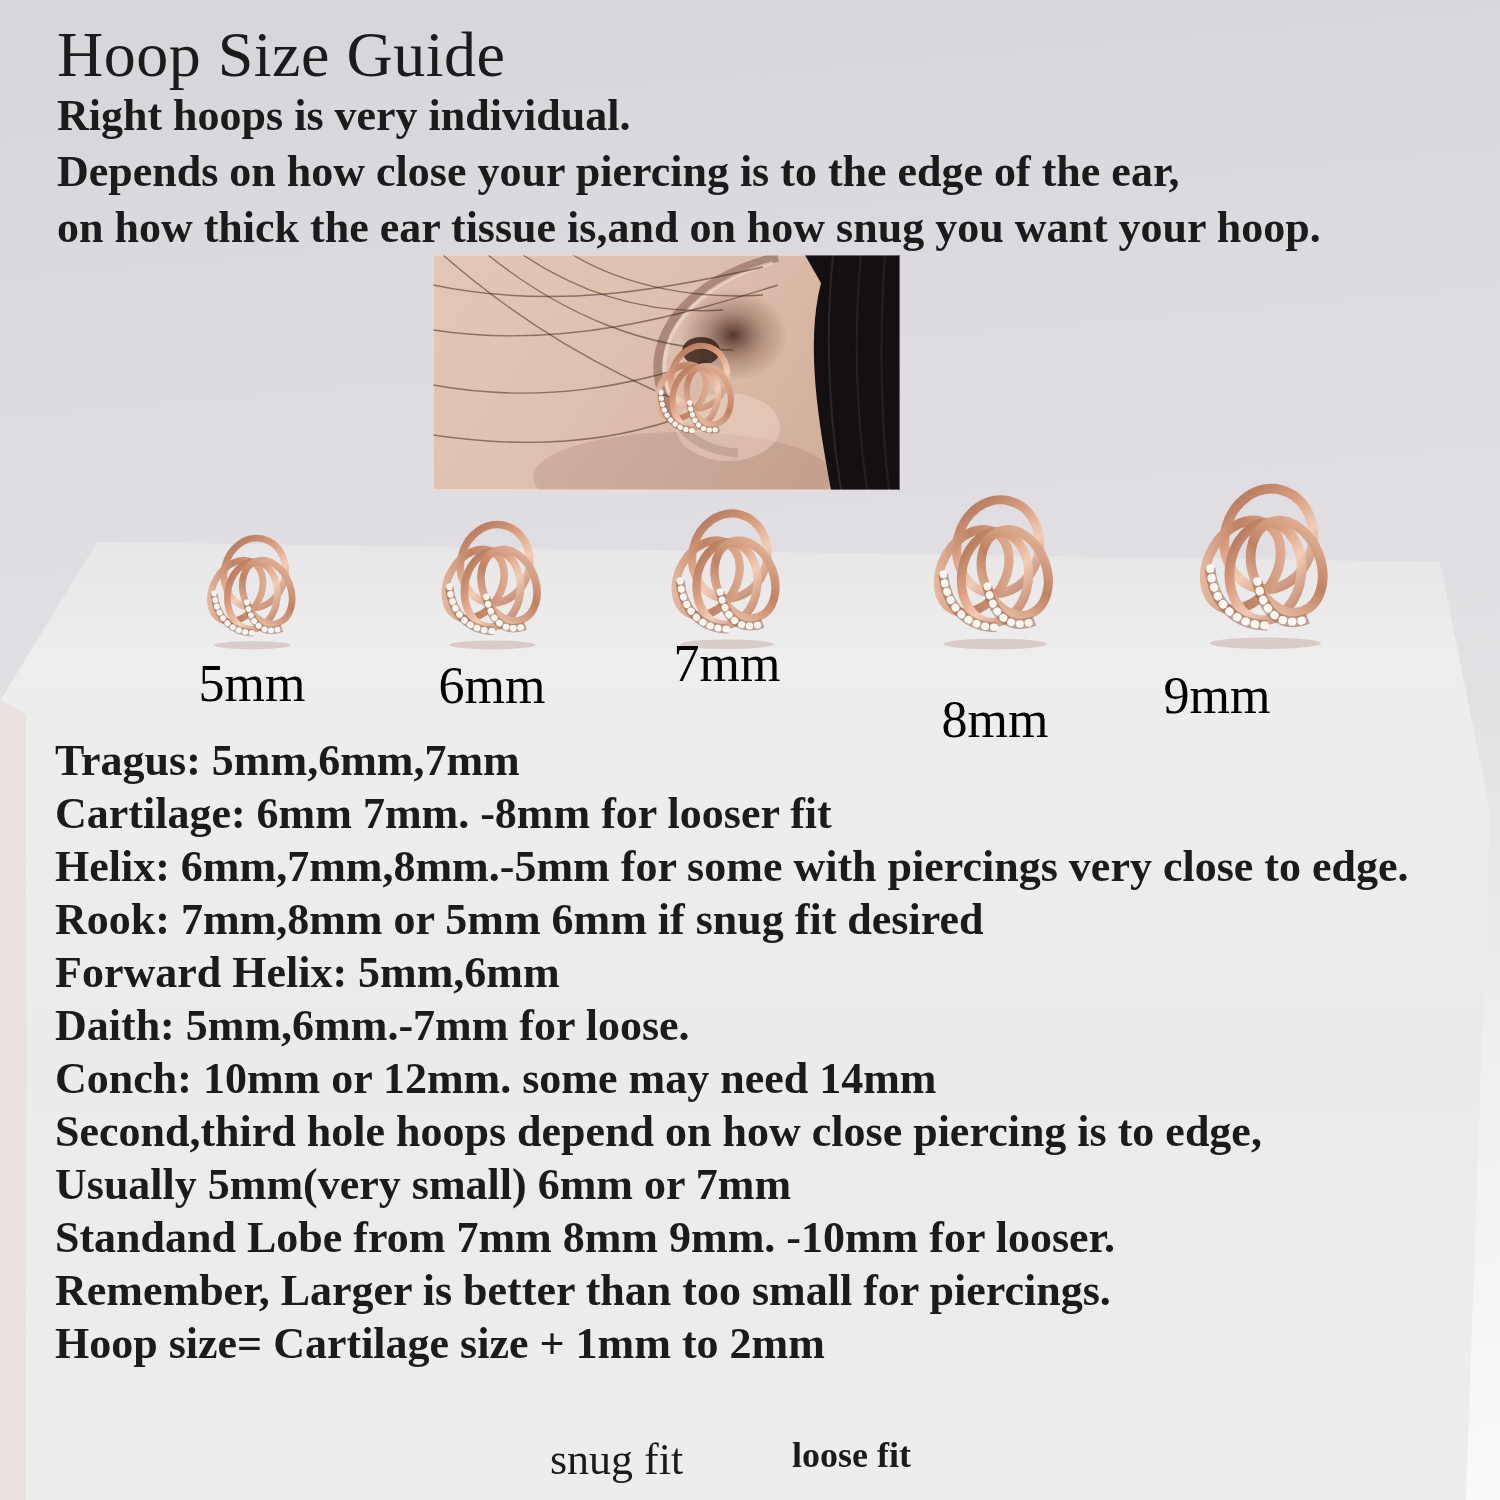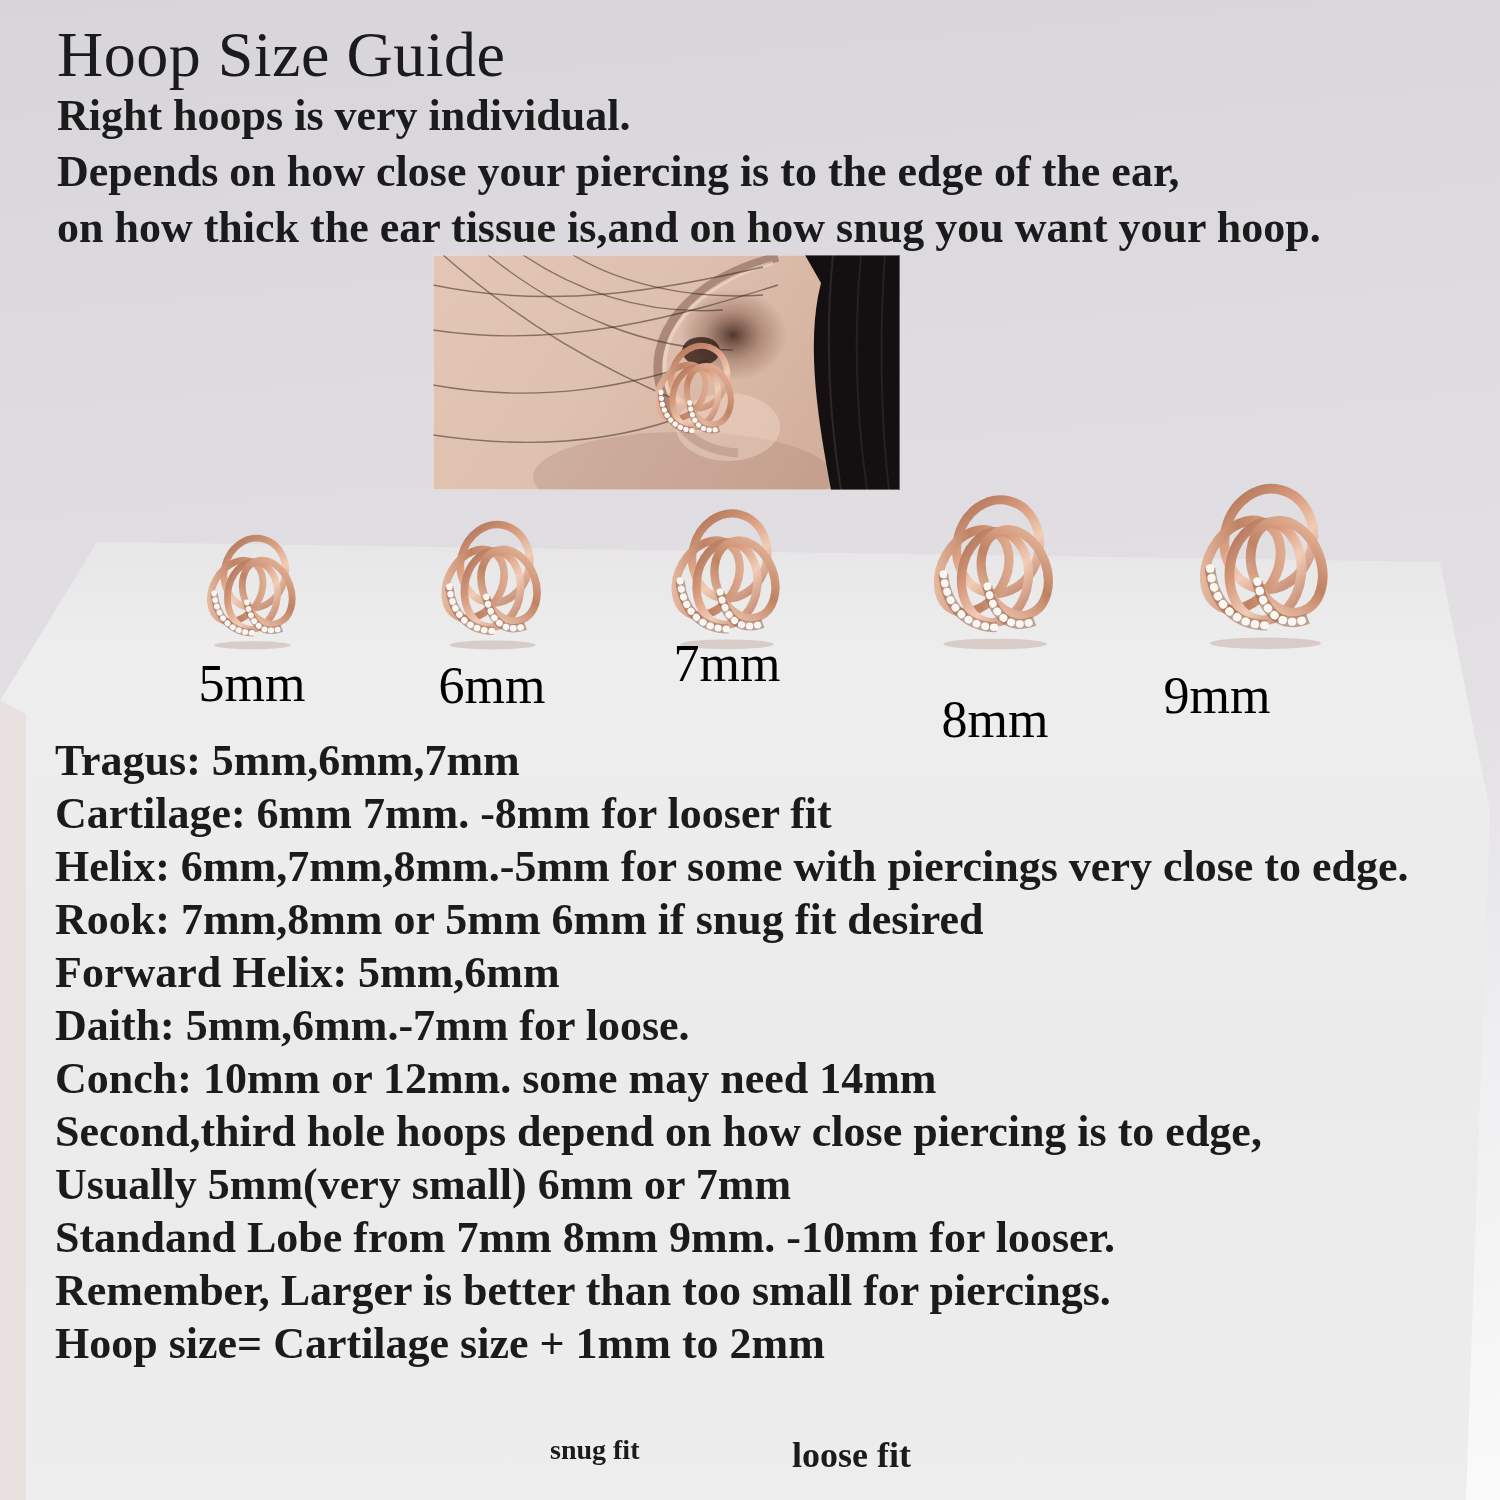--- a/index.html
+++ b/index.html
@@ -47,21 +47,21 @@
   .size-label{
     position:absolute;transform:translateX(-50%);
     font-size:52px;line-height:52px;font-weight:normal;color:#000000;
     white-space:nowrap;
   }
   .guide{
     position:absolute;left:55px;top:734px;
     font-size:44px;font-weight:bold;line-height:53px;white-space:nowrap;
   }
   .fit-row{position:absolute;left:0;top:1434px;width:1500px;height:60px;}
-  .fit-snug{position:absolute;left:550px;top:0;font-size:28px;font-weight:bold;white-space:nowrap;}
+  .fit-snug{position:absolute;left:550px;top:0;font-size:44px;font-weight:normal;white-space:nowrap;}
   .fit-loose{position:absolute;left:792px;top:0;font-size:36px;font-weight:bold;white-space:nowrap;}
 </style>
 </head>
 <body>
 
 <div class="page">
 
   <svg width="0" height="0" style="position:absolute" aria-hidden="true">
     <defs>
       <linearGradient id="goldGrad" x1="0" y1="0" x2="1" y2="1">

